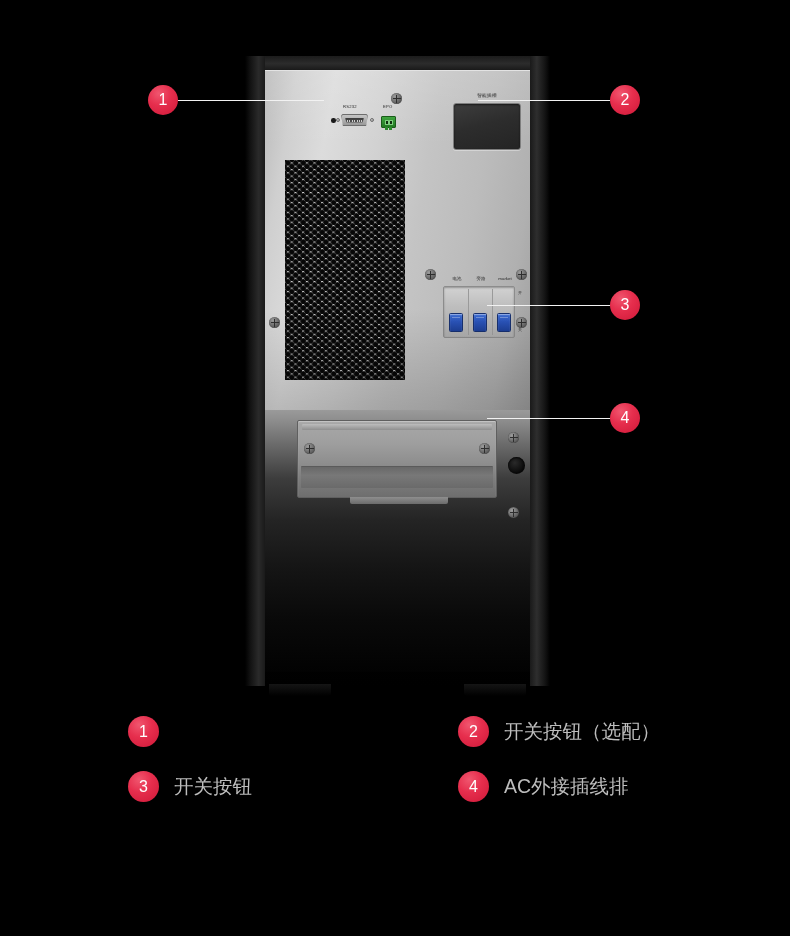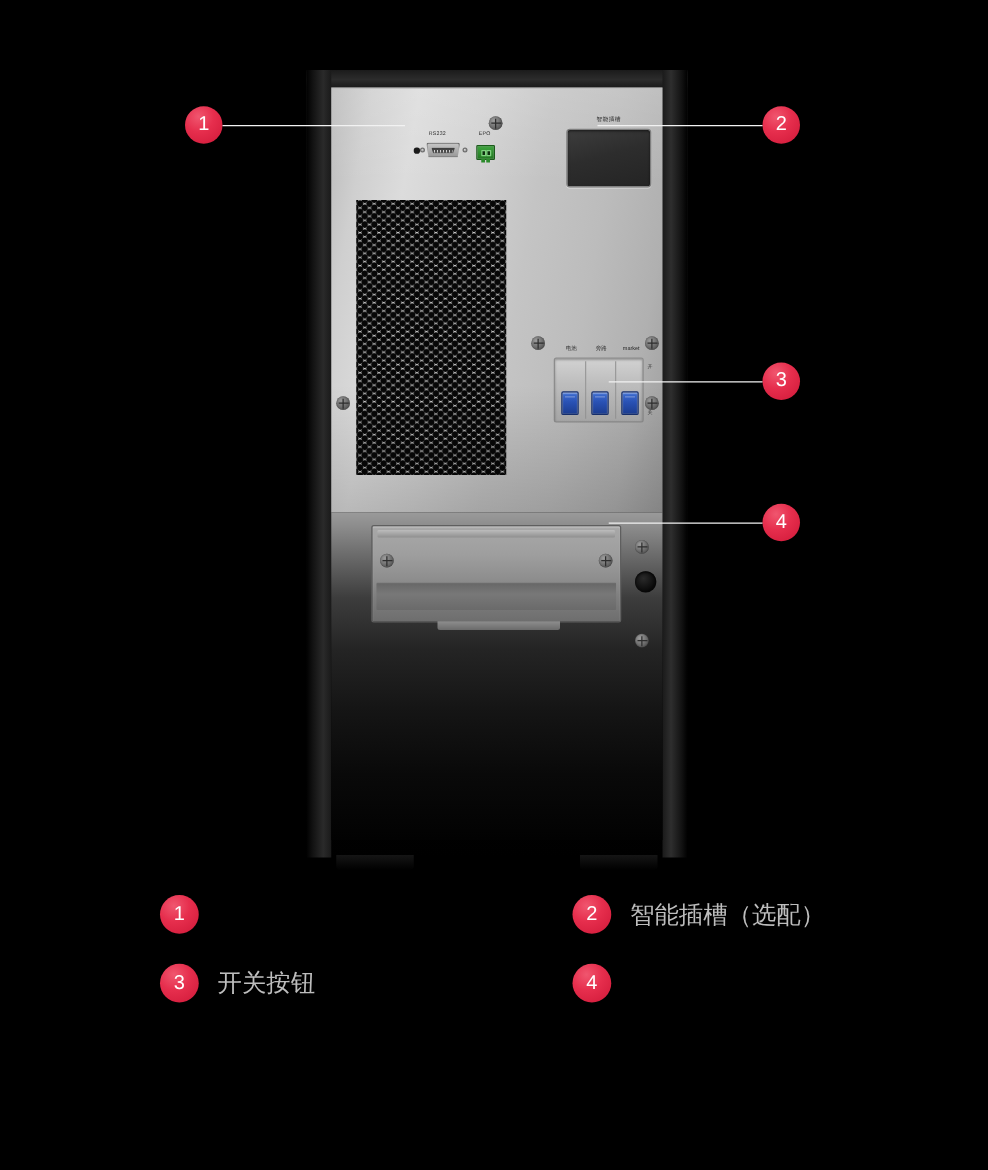--- a/index.html
+++ b/index.html
@@ -413,27 +413,28 @@
   <div class="badge" style="left:610px; top:403px;">4</div>
   <div class="leader" style="left:487px; top:418px; width:123px;"></div>
 
   <div class="legend">
     <div class="legend-row">
       <div class="legend-cell c1">
         <div class="legend-badge">1</div>
       </div>
       <div class="legend-cell">
         <div class="legend-badge">2</div>
-        <div class="legend-text">智能插槽（选配）</div>
+        <div class="legend-text">开关按钮（选配）</div>
       </div>
     </div>
     <div class="legend-row">
       <div class="legend-cell c1">
         <div class="legend-badge">3</div>
         <div class="legend-text">开关按钮</div>
       </div>
       <div class="legend-cell">
         <div class="legend-badge">4</div>
+        <div class="legend-text">AC外接插线排</div>
       </div>
     </div>
   </div>
 
 </div>
 
 </body></html>

